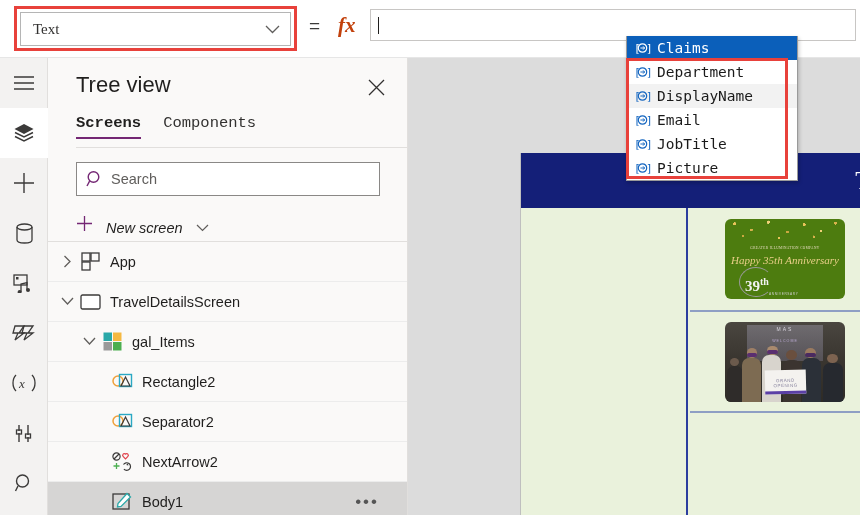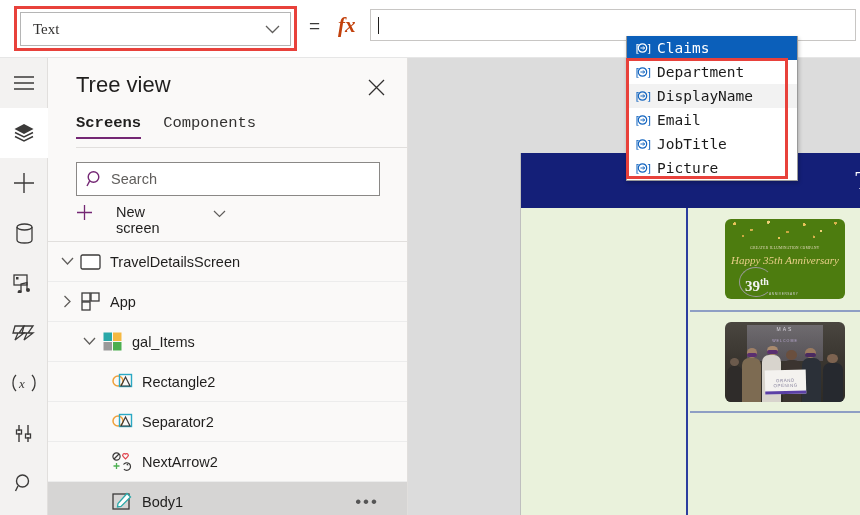--- a/index.html
+++ b/index.html
@@ -156,22 +156,23 @@
   }
   .search-ico { width: 20px; display: flex; align-items: center; }
   .search-input {
     border: none; outline: none; flex: 1; font-size: 14.5px;
     color: #323130; font-family: "Liberation Sans", sans-serif;
     background: transparent; padding-left: 5px;
   }
   .search-input::placeholder { color: #605e5c; }
   .newscreen {
     margin: 8px 0 0 28px; height: 32px;
-    display: flex; align-items: flex-start; gap: 23px; cursor: pointer;
+    display: flex; align-items: flex-end; gap: 13px; cursor: pointer;
     width: 150px;
+    font-style: italic;
   }
   .ns-label { font-size: 14.5px; color: #201f1e; }
   .ns-rule {
     margin-top: 5px; height: 1px; background: #e1dfdd;
   }
 
   
   .tree-list { position: relative; }
   .trow {
     height: 40px; display: flex; align-items: center;
@@ -523,46 +524,46 @@
             <path d="M1 1 L6.5 6.5 L12 1" stroke="#605e5c" stroke-width="1.2" fill="none"></path>
           </svg>
       </span>
     </div>
     <div class="ns-rule"></div>
 
     <div class="tree-list">
 
       <div class="trow" style="padding-left:8px">
         <span class="t-exp">
-          <svg width="13" height="9" viewBox="0 0 13 9">
-              <path d="M1 1 L6.5 7 L12 1" stroke="#605e5c" stroke-width="1.3" fill="none"></path>
-            </svg>
-        </span>
-        <span class="t-ico">
-          <svg width="21" height="16" viewBox="0 0 21 16">
-              <rect x="1" y="1" width="19" height="14" rx="1.5" fill="#ffffff" stroke="#3b3a39" stroke-width="1.3"></rect>
-            </svg>
-        </span>
-        <span class="t-label">TravelDetailsScreen</span>
-      </div>
-
-      <div class="trow" style="padding-left:8px">
-        <span class="t-exp">
           <svg width="9" height="13" viewBox="0 0 9 13">
               <path d="M1.5 1 L7 6.5 L1.5 12" stroke="#605e5c" stroke-width="1.3" fill="none"></path>
             </svg>
         </span>
         <span class="t-ico">
           <svg width="19" height="19" viewBox="0 0 19 19">
             <rect x="1" y="1" width="8" height="8" fill="none" stroke="#3b3a39" stroke-width="1.3"></rect>
             <rect x="10" y="1" width="8" height="8" fill="none" stroke="#3b3a39" stroke-width="1.3"></rect>
             <rect x="1" y="10" width="8" height="8" fill="none" stroke="#3b3a39" stroke-width="1.3"></rect>
           </svg>
         </span>
         <span class="t-label">App</span>
+      </div>
+
+      <div class="trow" style="padding-left:8px">
+        <span class="t-exp">
+          <svg width="13" height="9" viewBox="0 0 13 9">
+              <path d="M1 1 L6.5 7 L12 1" stroke="#605e5c" stroke-width="1.3" fill="none"></path>
+            </svg>
+        </span>
+        <span class="t-ico">
+          <svg width="21" height="16" viewBox="0 0 21 16">
+              <rect x="1" y="1" width="19" height="14" rx="1.5" fill="#ffffff" stroke="#3b3a39" stroke-width="1.3"></rect>
+            </svg>
+        </span>
+        <span class="t-label">TravelDetailsScreen</span>
       </div>
 
       <div class="trow" style="padding-left:30px">
         <span class="t-exp">
           <svg width="13" height="9" viewBox="0 0 13 9">
               <path d="M1 1 L6.5 7 L12 1" stroke="#605e5c" stroke-width="1.3" fill="none"></path>
             </svg>
         </span>
         <span class="t-ico">
           <svg width="19" height="19" viewBox="0 0 19 19">

